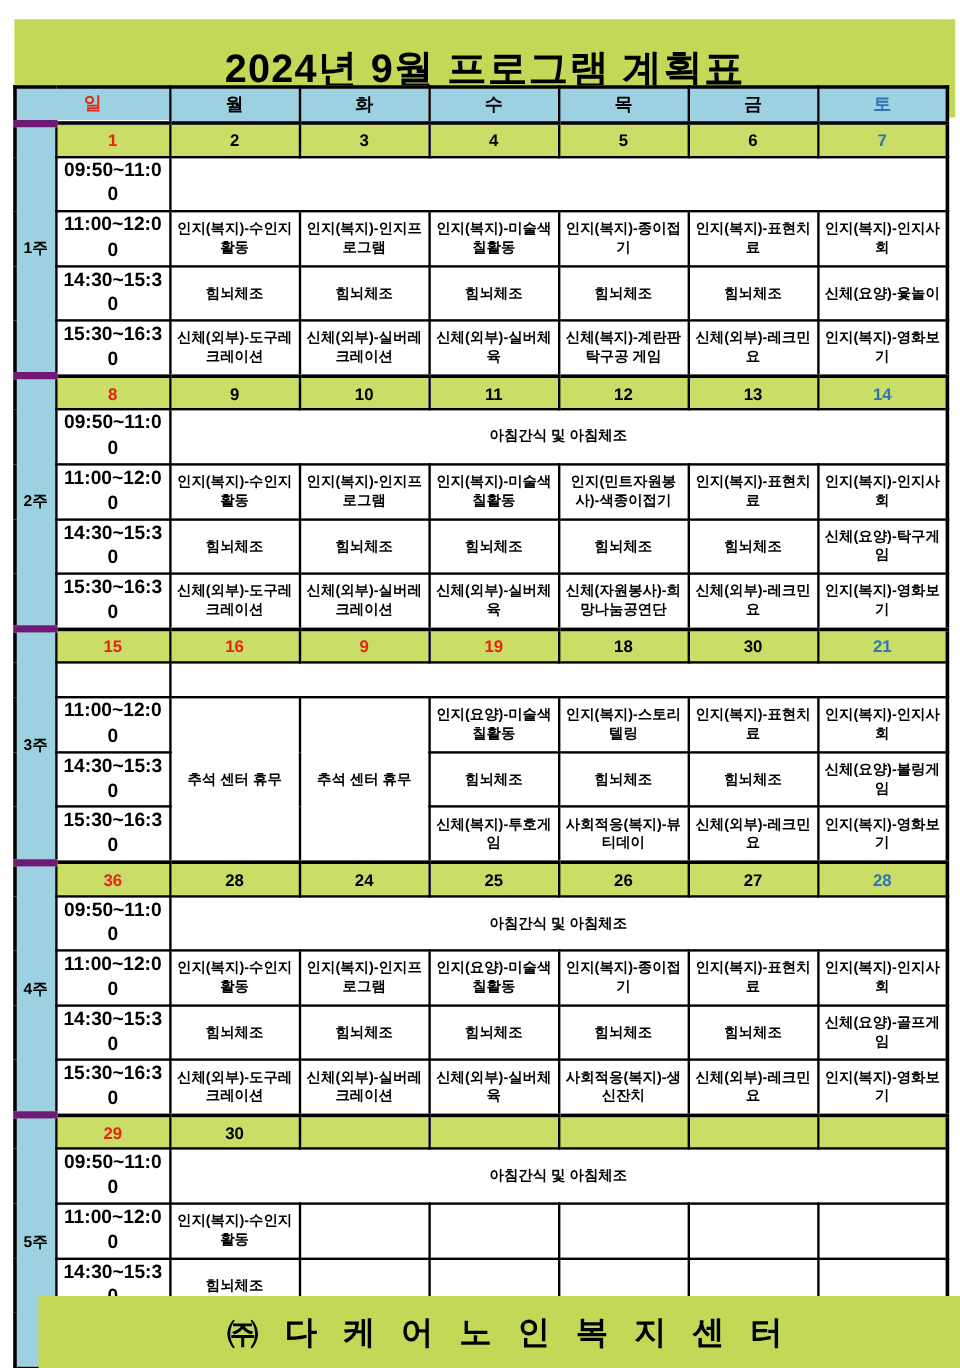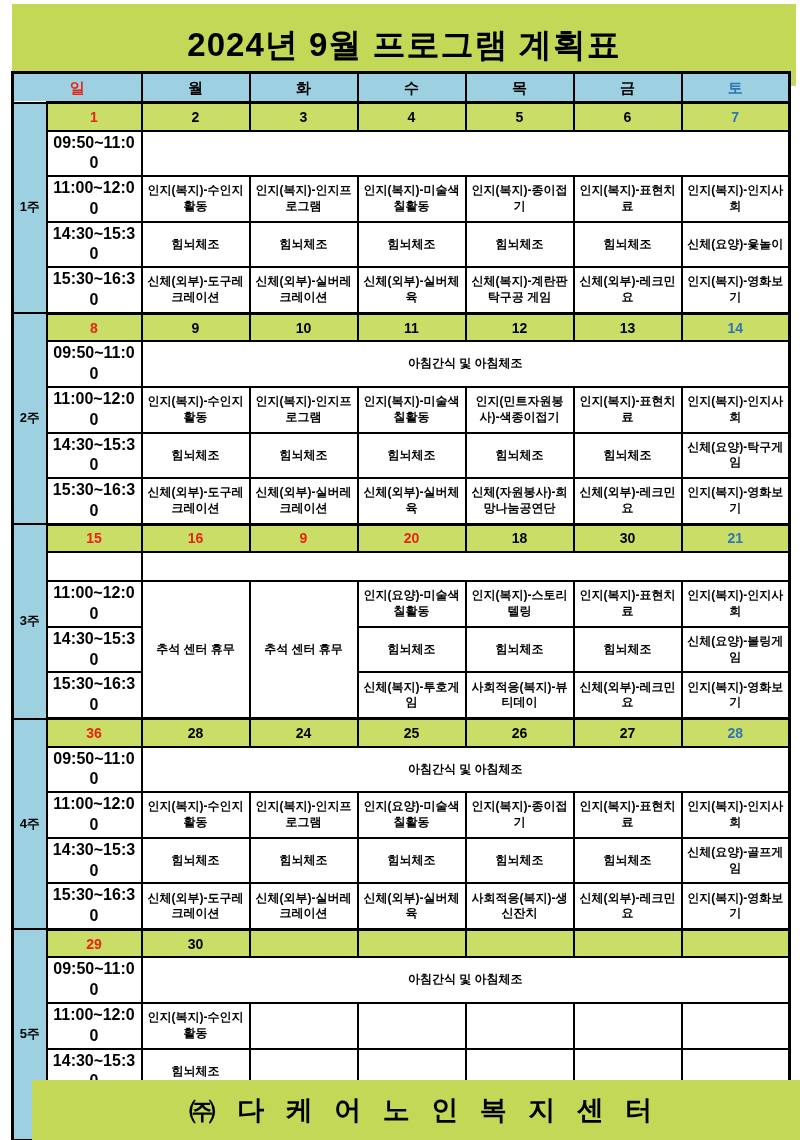--- a/index.html
+++ b/index.html
@@ -11,21 +11,21 @@
     background: #ffffff;
   }
   .page {
     position: relative;
     width: 800px;
     height: 1140px;
     background: #ffffff;
     overflow: hidden;
   }
   .title-band {
-    position: absolute; left: 12px; top: 4px;
+    position: absolute; left: 12px; top: 16px;
     width: 784px; height: 82px;
     background: var(--page-green);
     display: flex; align-items: center; justify-content: center;
   }
   .title { font-size: 33px; letter-spacing: 1px; }
   .footer-band {
     position: absolute; left: 12px; top: 1080px;
     width: 784px; height: 60px;
     background: var(--page-green);
     display: flex; align-items: center; justify-content: center; margin-left: 20px;
@@ -48,21 +48,21 @@
     line-height: 1.3;
     padding: 1px 2px;
   }
   thead th {
     background: var(--header-blue);
     font-size: 15px;
     height: 30px;
     border-bottom: 3px solid #000;
   }
   tr.date-row td { background: var(--date-green); font-size: 14px; height: 28px; border-top: 3px solid #000; }
-  th.week-label { background: var(--header-blue); font-size: 13px; border-top: 1px solid #701a75; }
+  th.week-label { background: var(--header-blue); font-size: 13px; border-top: 6px solid #701a75; }
   td.time { font-size: 16px; }
   td.act  { font-size: 12px; }
   tr.h-morning { height: 29px; }
   tr.h-act { height: 45px; }
   .red  { color: var(--sunday-red); }
   .blue { color: var(--saturday-blue); }
 </style>
 </head>
 <body>
 
@@ -175,21 +175,21 @@
           <td class="act">신체(외부)-실버체육</td>
           <td class="act">신체(자원봉사)-희망나눔공연단</td>
           <td class="act">신체(외부)-레크민요</td>
           <td class="act">인지(복지)-영화보기</td>
         </tr>
         <tr class="date-row">
           <th class="week-label" rowspan="5">3주</th>
           <td class="red">15</td>
           <td class="red">16</td>
           <td class="red">9</td>
-          <td class="red">20</td>
+          <td class="red">19</td>
           <td>18</td>
           <td>30</td>
           <td class="blue">21</td>
         </tr>
         <tr class="h-morning">
           <td class="time"></td>
           <td class="act" colspan="6"></td>
         </tr>
         <tr class="h-act">
           <td class="time">11:00~12:00</td>

